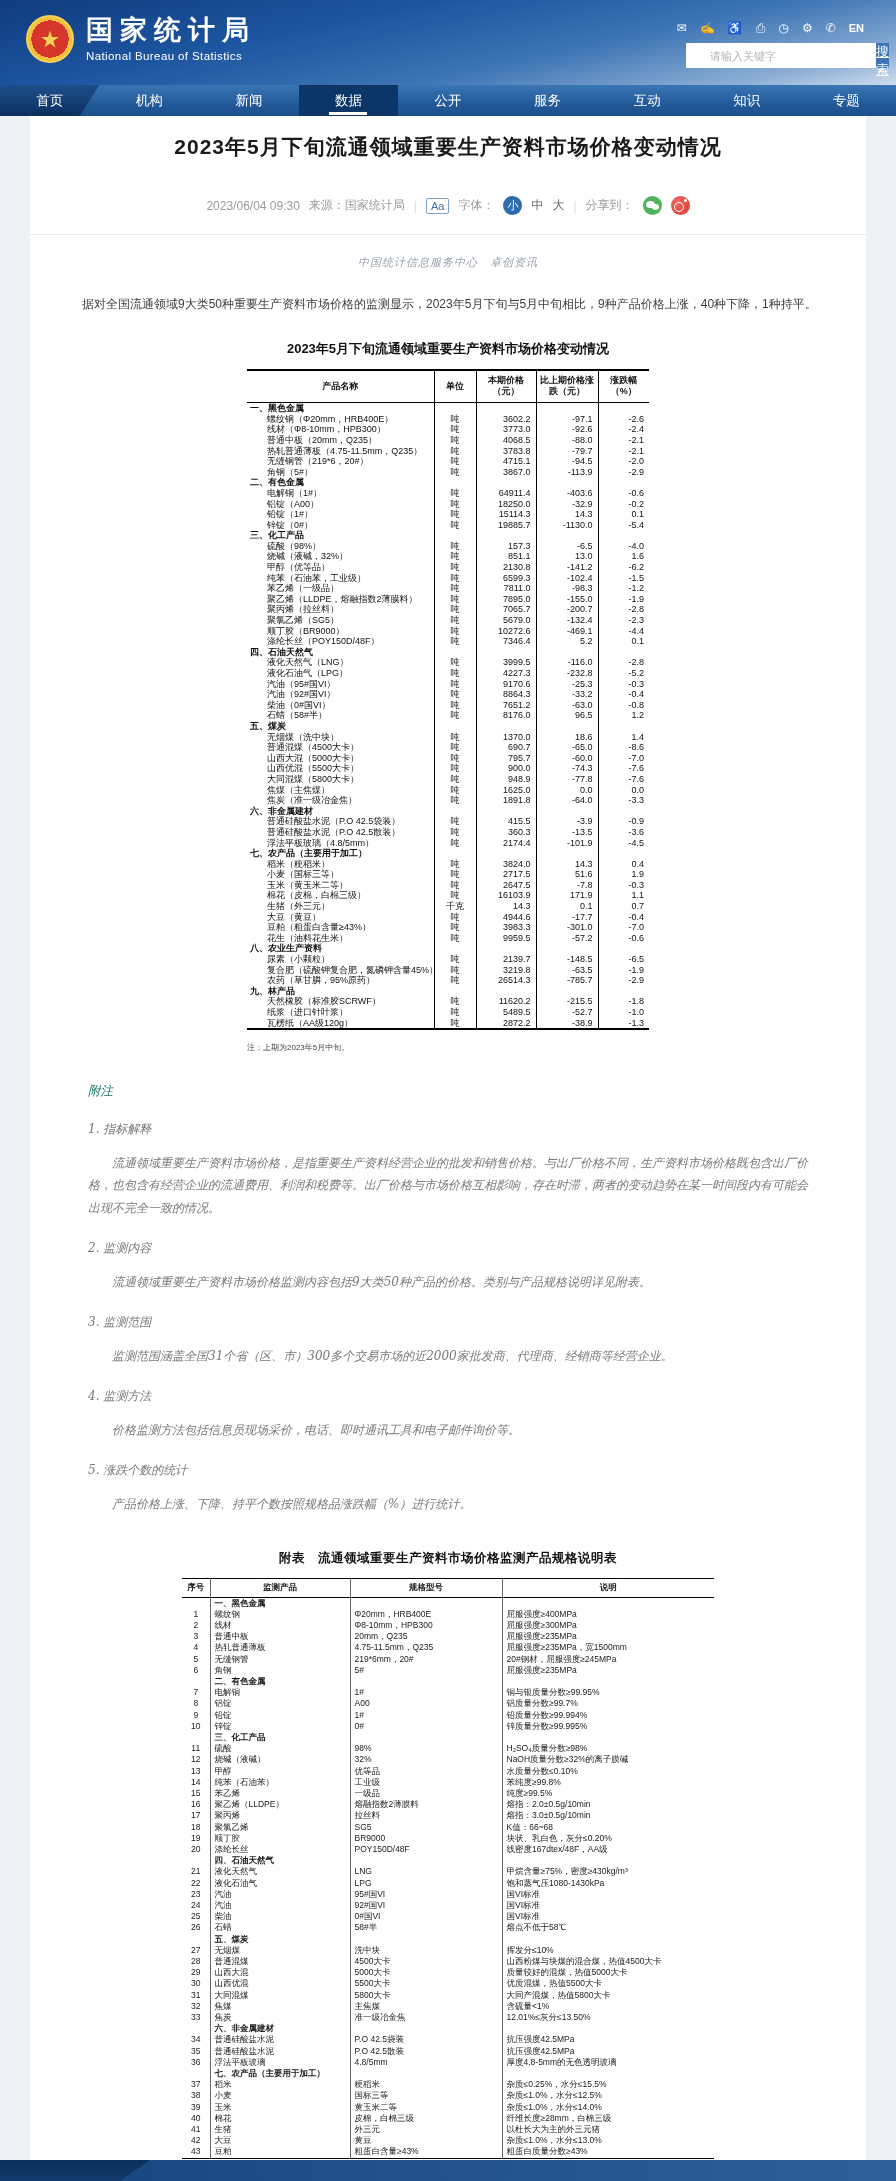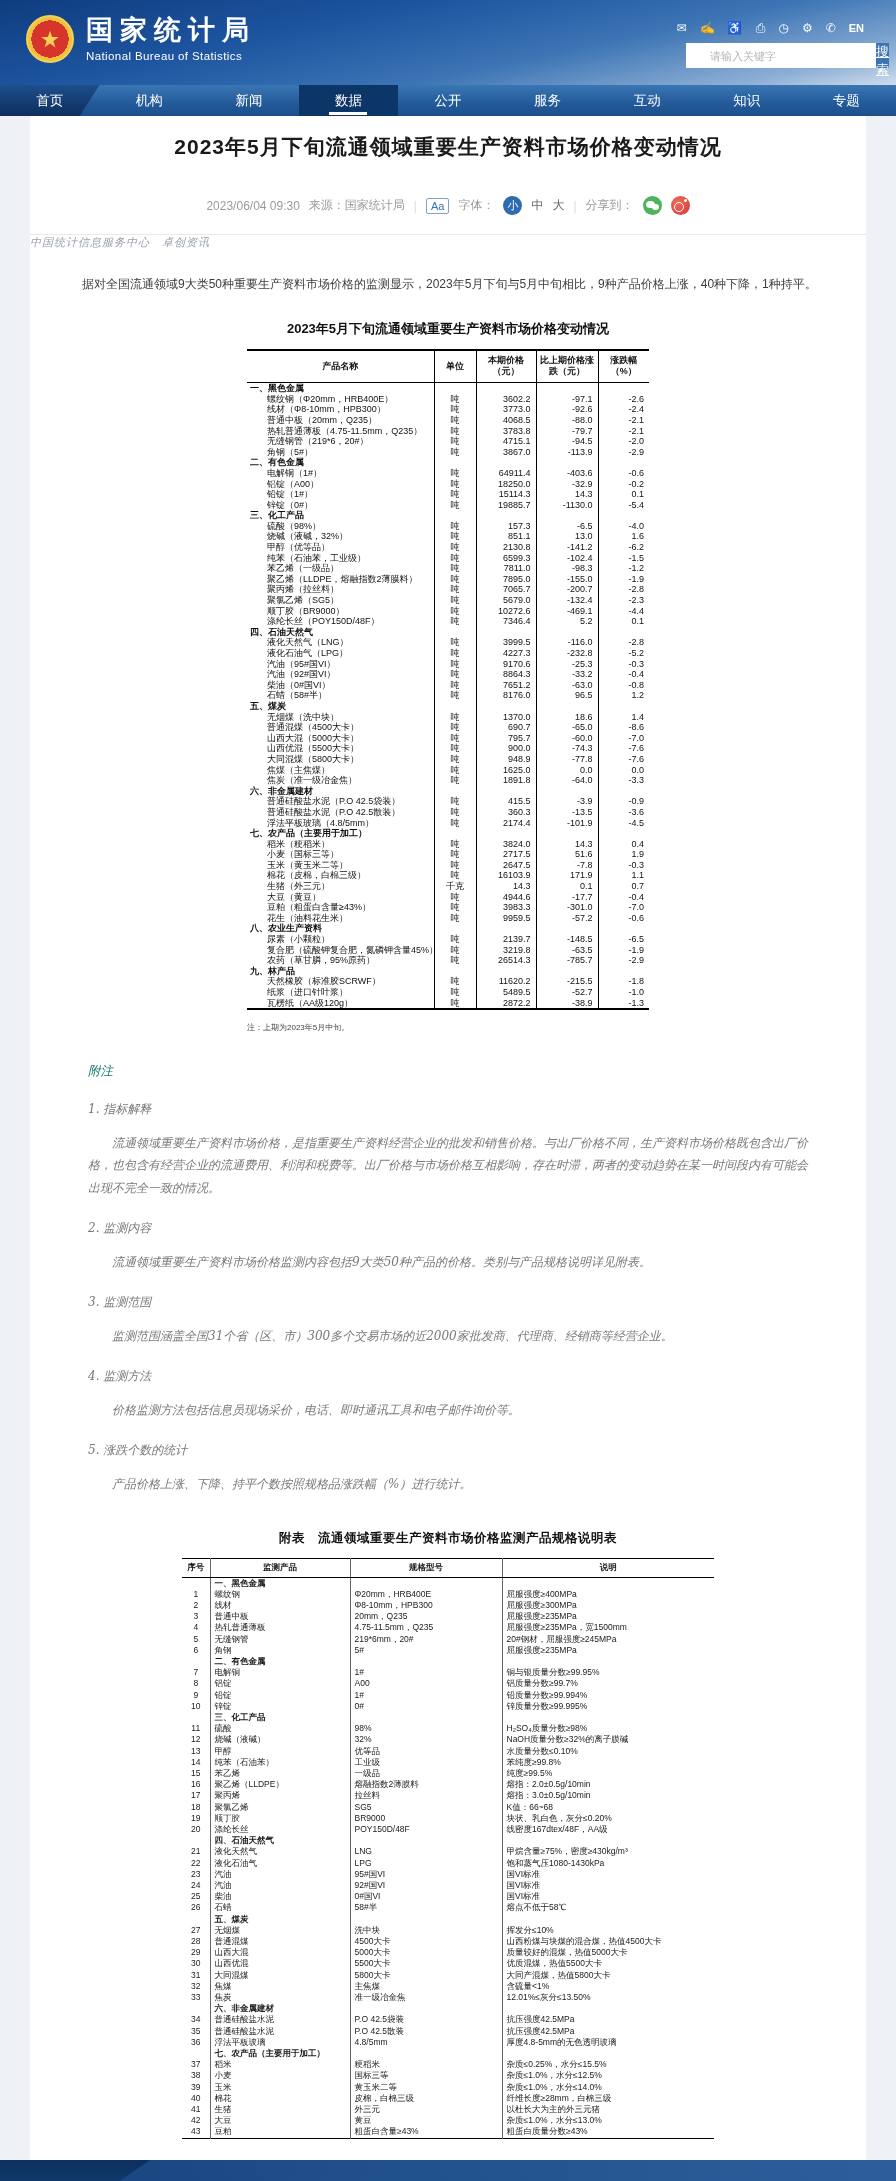--- a/index.html
+++ b/index.html
@@ -43,21 +43,21 @@
   .fs-btn{ cursor:pointer; color:#666; }
   .fs-btn.small{ width:19px; height:19px; border-radius:50%; background:#2e6cb0; color:#fff; text-align:center; line-height:19px; font-size:11px; }
   .share-icon{ width:19px; height:19px; border-radius:50%; position:relative; cursor:pointer; }
   .share-icon.wechat{ background:#4eb35a; }
   .share-icon.wechat::before{ content:""; position:absolute; left:3px; top:5px; width:9px; height:7px; background:#fff; border-radius:50%; }
   .share-icon.wechat::after{ content:""; position:absolute; left:9px; top:8px; width:7px; height:6px; background:#fff; border-radius:50%; }
   .share-icon.weibo{ background:radial-gradient(circle at 35% 35%, #f2695f, #d43a2f); }
   .share-icon.weibo::before{ content:""; position:absolute; left:3px; top:6px; width:8px; height:8px; border:1.5px solid #fff; border-radius:50%; }
   .share-icon.weibo::after{ content:""; position:absolute; right:3px; top:3px; width:3px; height:3px; background:#fff; border-radius:50%; }
   .divider{ border:none; border-top:1px solid #e9e9e9; margin-top:19px; }
-  .byline{ font-size:11px; color:#97a0ab;
+  .byline{ margin-top:20px; text-align:center; font-size:11px; color:#97a0ab;
     font-family:Liberation Mono, monospace; font-style:italic; letter-spacing:1px; }
   .intro{ margin:25px 28px 0; font-size:12px; line-height:1.65; color:#3d3d3d; text-indent:2em; }
   
   .tbl-caption{ margin-top:25px; text-align:center; font-size:13px; font-weight:bold; color:#111; }
   table.price{ width:402px; margin:11px auto 0; border-collapse:collapse; table-layout:fixed;
     border-top:2px solid #000; border-bottom:2px solid #000; font-size:9px; color:#111; }
   table.price th{ border-bottom:1.5px solid #000; font-weight:bold; padding:4px 2px; line-height:1.3; font-size:9px; text-align:center; }
   table.price th+th, table.price td+td{ border-left:1px solid #000; }
   table.price td{ height:10.6px; line-height:10.6px; padding:0 3px; white-space:nowrap; overflow:hidden; }
   table.price td.name{ text-align:left; padding-left:20px; }

